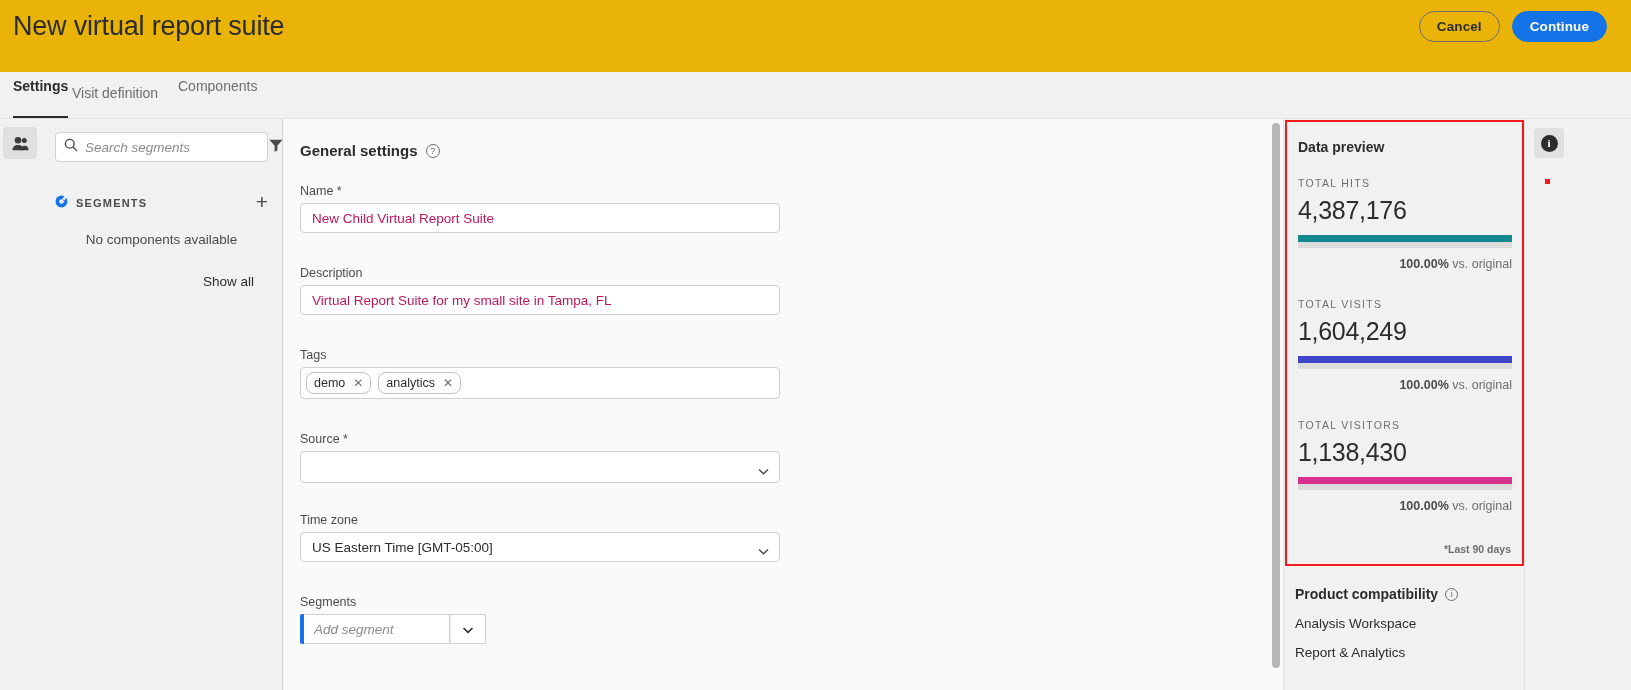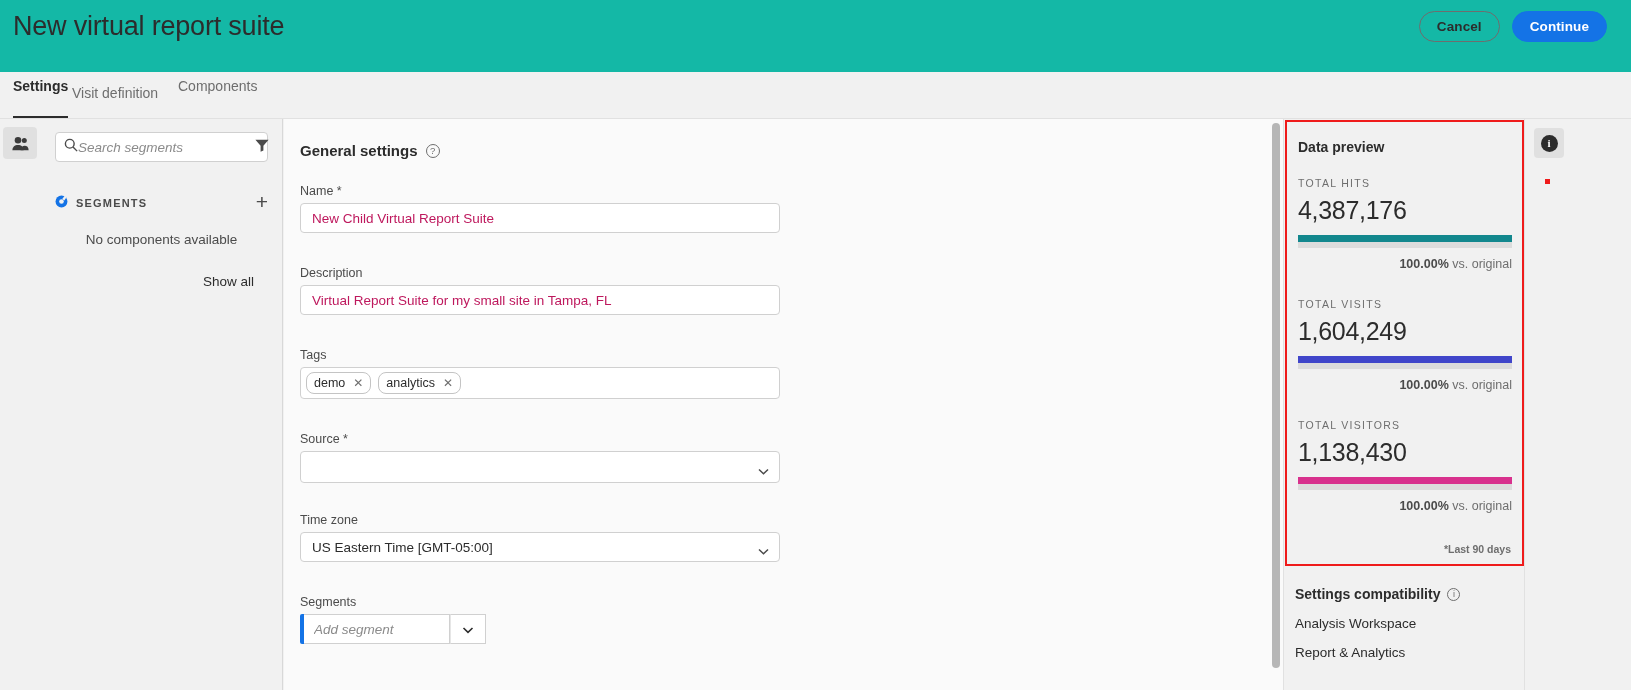--- a/index.html
+++ b/index.html
@@ -6,21 +6,21 @@
   html, body {
     width: 1631px; height: 690px;
     font-family: "Liberation Sans", sans-serif;
     background: #f1f1f1;
     color: #2c2c2c;
     overflow: hidden;
   }
   .app { position: relative; width: 1631px; height: 690px; background: #f1f1f1; }
 
   
-  .header { position: absolute; top: 0; left: 0; width: 1631px; height: 72px; background: #14b8a6; }
+  .header { position: absolute; top: 0; left: 0; width: 1631px; height: 72px; background: #eab308; }
   .page-title {
     position: absolute; left: 13px; top: 11px;
     font-size: 27px; font-weight: 300; color: #2c2c2c; letter-spacing: -0.2px;
   }
   .hdr-actions { position: absolute; right: 24px; top: 11px; display: flex; gap: 12px; align-items: center; }
   .btn {
     height: 31px; border-radius: 16px; font-size: 13.5px; font-weight: 700;
     display: inline-flex; align-items: center; justify-content: center;
     cursor: pointer; padding: 0 17px; white-space: nowrap; letter-spacing: 0.1px;
   }
@@ -51,21 +51,21 @@
   }
 
   
   .sidebar {
     position: absolute; top: 119px; left: 40px; width: 243px; height: 571px;
     background: #f1f1f1; border-right: 1px solid #d8d8d8;
   }
   .search-wrap {
     position: absolute; top: 13px; left: 15px; width: 213px; height: 30px;
     background: #fff; border: 1px solid #d0d0d0; border-radius: 4px;
-    display: flex; align-items: center; padding: 0 8px; 
+    display: flex; align-items: center; padding: 0 8px; gap: 7px;
   }
   .search-input {
     flex: 1; border: none; outline: none; font-size: 13.5px; background: transparent;
     font-family: "Liberation Sans", sans-serif; color: #2c2c2c;
   }
   .search-input::placeholder { color: #8b8b8b; font-style: italic; }
   .seg-header {
     position: absolute; top: 74px; left: 15px; width: 213px; height: 20px;
     display: flex; align-items: center; gap: 8px;
   }
@@ -356,21 +356,21 @@
           <b>100.00%</b>
           <span>vs. original</span>
         </div>
       </div>
 
       <div class="dp-foot">*Last 90 days</div>
     </div>
 
     <div class="compat">
       <div class="compat-title-row">
-        <span class="compat-title">Settings compatibility</span>
+        <span class="compat-title">Product compatibility</span>
         <span class="info-sm">i</span>
       </div>
       <div class="compat-item">Analysis Workspace</div>
       <div class="compat-item">Report &amp; Analytics</div>
     </div>
   </div>
 
   <div class="far-rail">
     <div class="info-btn">
       <div class="info-dot-circle">i</div>

